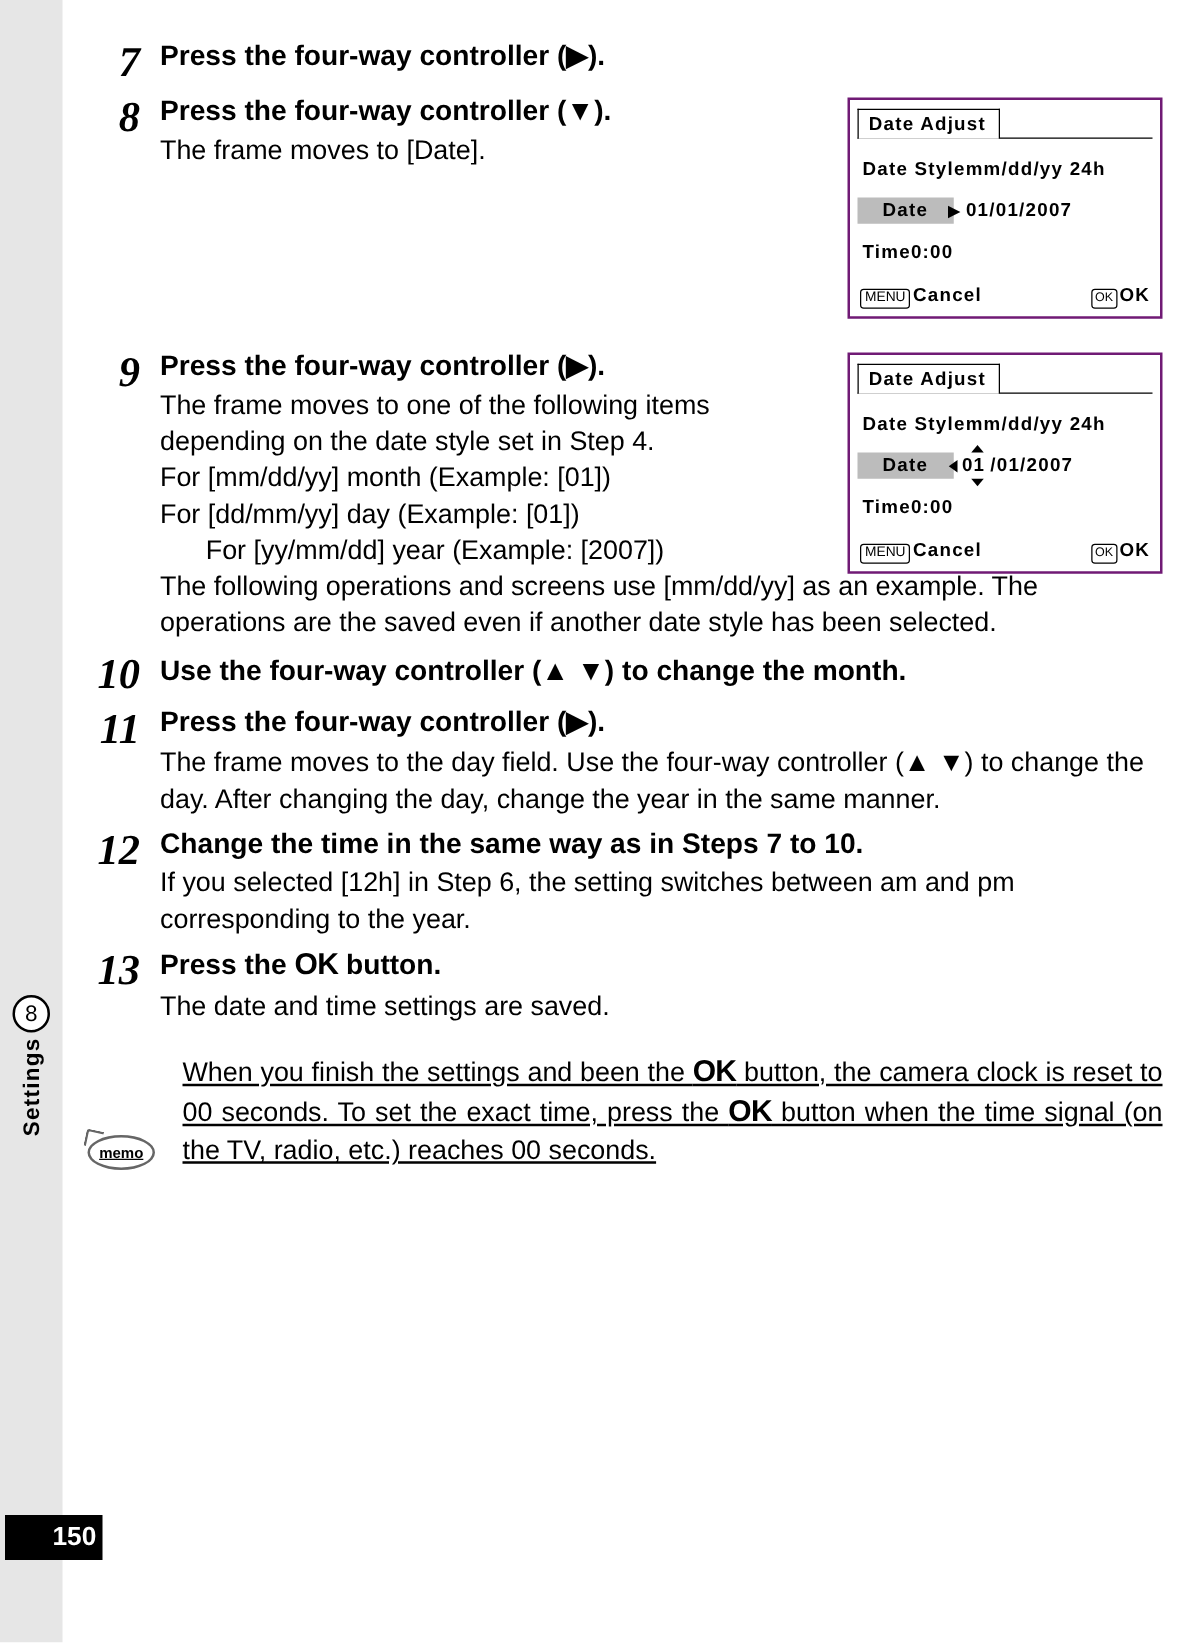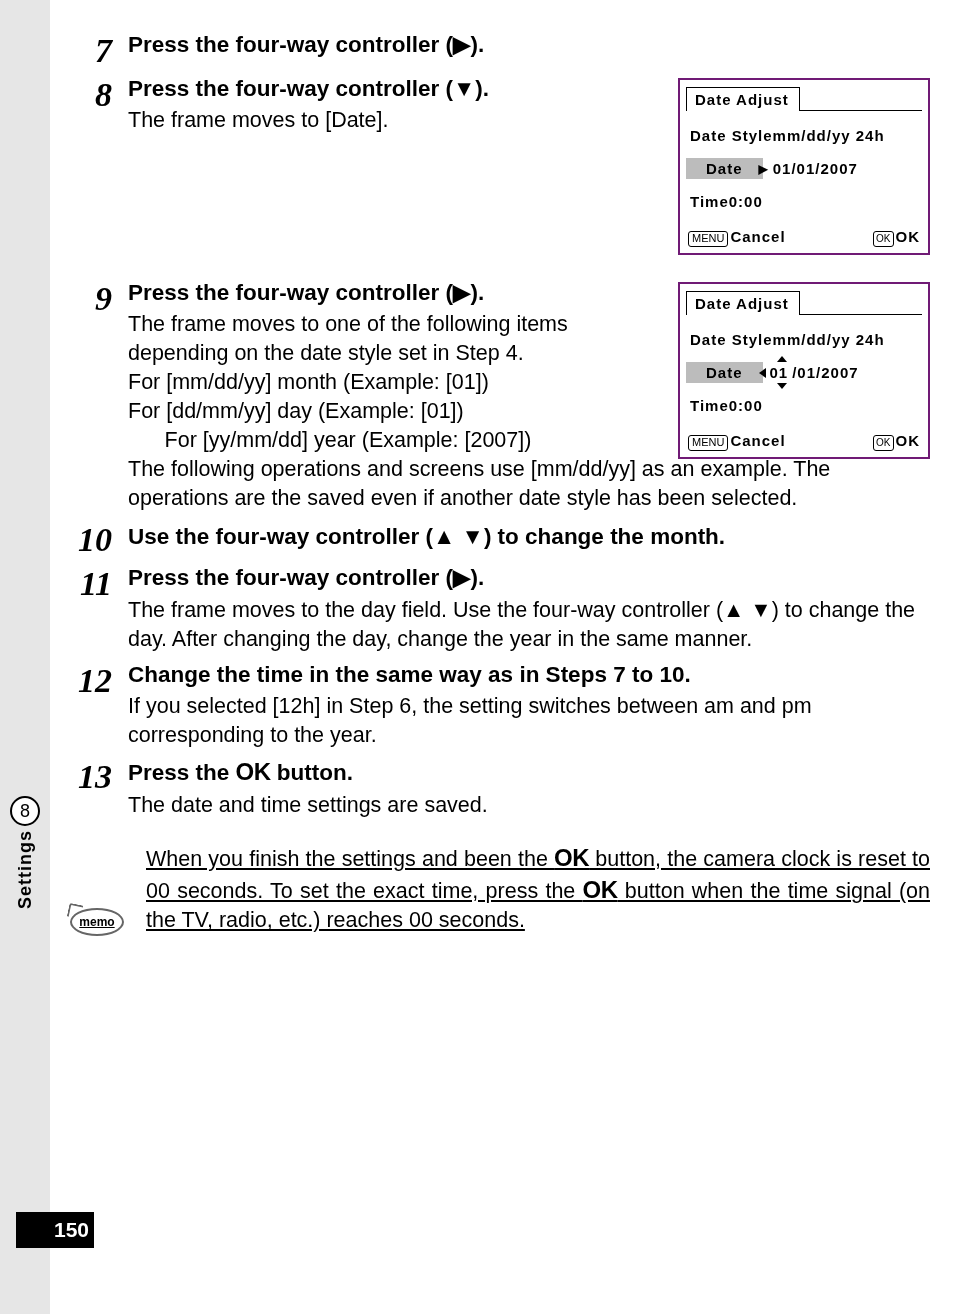--- a/index.html
+++ b/index.html
@@ -139,21 +139,21 @@
     .btn-ok { font-size: 10px; padding: 1px 2px; }
     .arrow-left-sel {
       width: 0; height: 0;
       border-top: 5px solid transparent;
       border-bottom: 5px solid transparent;
       border-right: 7px solid #000;
       display: inline-block;
     }
     .page-num-box {
       position: absolute;
-      left: 16px;
+      left: 4px;
       bottom: 66px;
       width: 78px;
       height: 36px;
       background: #000;
       color: #fff;
       font-weight: bold;
       font-size: 21px;
       display: flex;
       align-items: center;
       justify-content: center;

